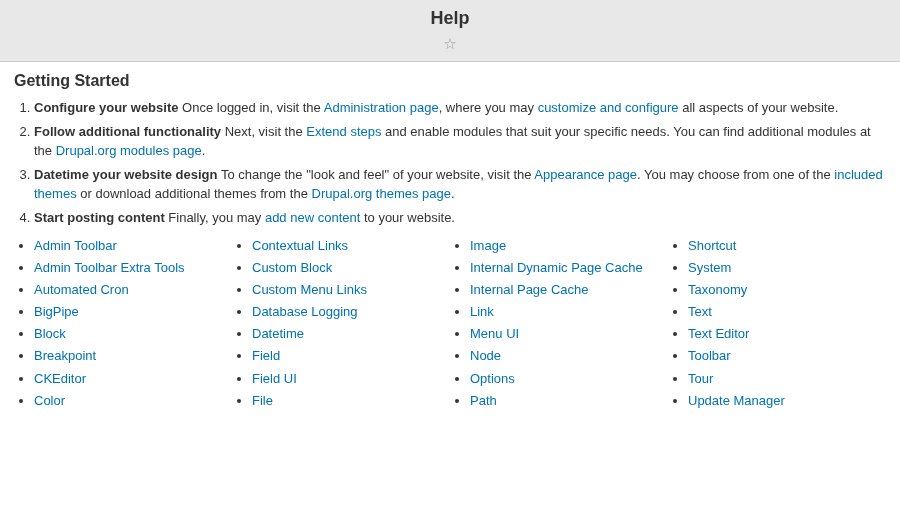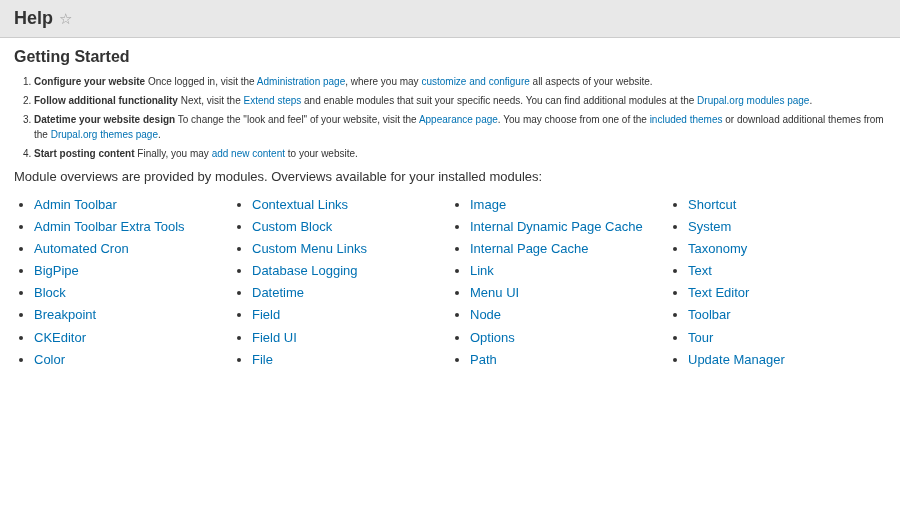--- a/index.html
+++ b/index.html
@@ -9,20 +9,21 @@
       color: #333;
       background: #fff;
     }
     .page-header {
       background: #e8e8e8;
       padding: 8px 14px;
       border-bottom: 1px solid #ccc;
       display: flex;
       align-items: center;
       gap: 6px;
+      flex-direction: column;
     }
     .page-header h1 {
       font-size: 18px;
       font-weight: bold;
       color: #333;
     }
     .star-icon {
       color: #999;
       font-size: 15px;
       cursor: pointer;
@@ -50,21 +51,21 @@
       font-size: 13px;
       margin-bottom: 8px;
       color: #333;
     }
     ol.steps {
       margin-left: 20px;
       margin-bottom: 8px;
     }
     ol.steps li {
       margin-bottom: 4px;
-      font-size: 10px;
+      font-size: 13px;
       line-height: 1.5;
     }
     ol.steps li strong { font-weight: bold; }
     a { color: #0071b3; text-decoration: none; }
     .more-info {
       font-size: 13px;
       margin-bottom: 14px;
     }
     h2.module-title {
       font-size: 16px;
@@ -112,21 +113,20 @@
     </li>
     <li>
       <strong>Datetime your website design</strong> To change the "look and feel" of your website, visit the <a>Appearance page</a>. You may choose from one of the <a>included themes</a> or download additional themes from the <a>Drupal.org themes page</a>.
     </li>
     <li>
       <strong>Start posting content</strong> Finally, you may <a>add new content</a> to your website.
     </li>
   </ol>
 
 
-  <p class="module-subtitle">Module overviews are provided by modules. Overviews available for your installed modules:</p>
 
   <div class="module-columns">
     <div class="module-col">
       <ul>
         <li><a>Admin Toolbar</a></li>
         <li><a>Admin Toolbar Extra Tools</a></li>
         <li><a>Automated Cron</a></li>
         <li><a>BigPipe</a></li>
         <li><a>Block</a></li>
         <li><a>Breakpoint</a></li>

